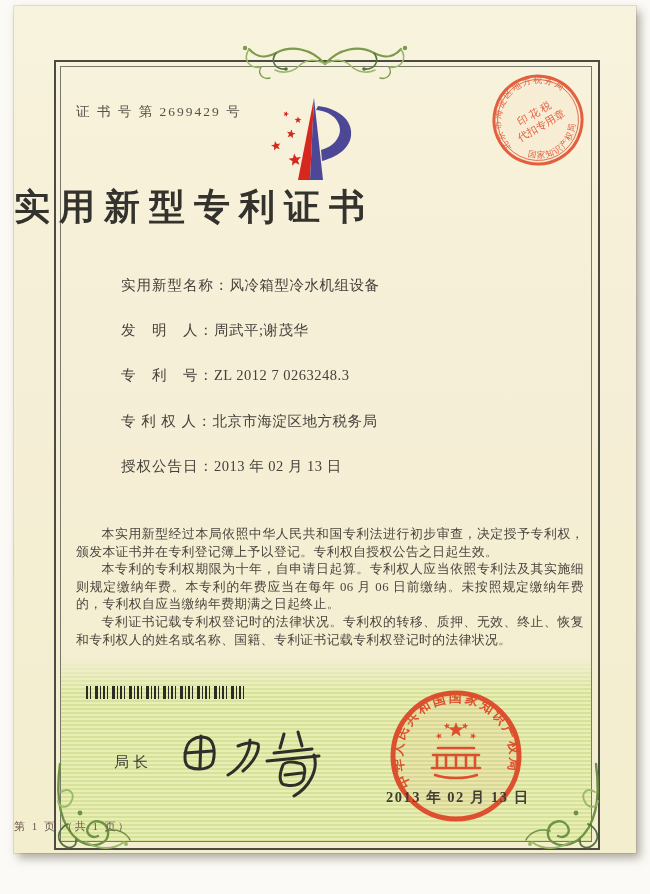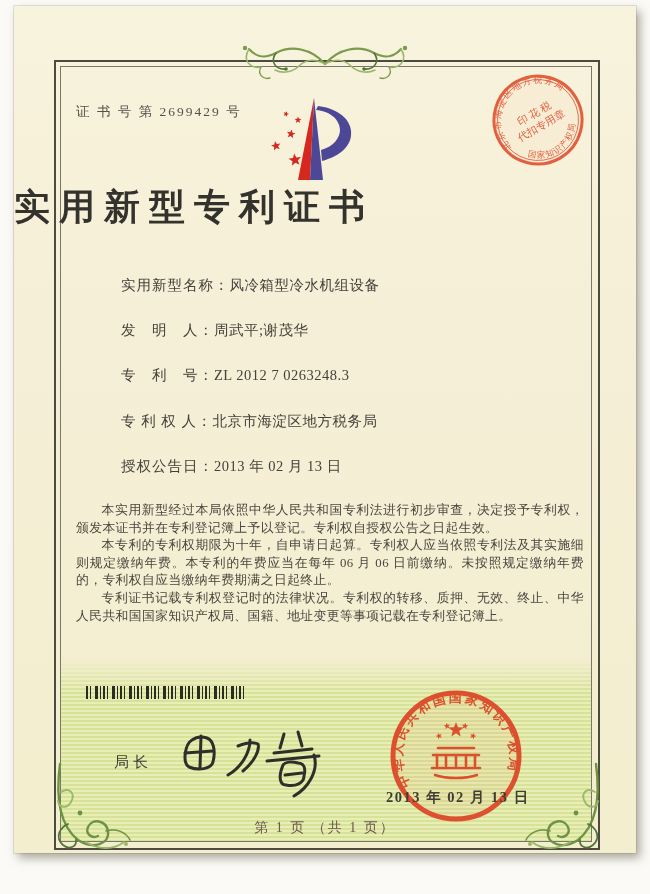--- a/index.html
+++ b/index.html
@@ -37,21 +37,21 @@
   }
   .title{
     position:absolute;left:0;top:177px;width:622px;
     font-size:36px;font-weight:bold;letter-spacing:9px;color:#33322d;margin:0;
   }
   .fields{position:absolute;left:62px;top:270px;width:500px;margin-left:45px;}
   .field-row{height:45.2px;font-size:14.5px;color:#44413a;white-space:pre;}
   .field-row .lbl{letter-spacing:1px;}
   .field-row .val{letter-spacing:.5px;}
   .paragraphs{
-    position:absolute;left:62px;top:496px;width:508px;
+    position:absolute;left:62px;top:520px;width:508px;
     font-size:12.8px;line-height:17.6px;color:#4a463e;text-align:justify;
   }
   .paragraphs p{margin:0;text-indent:2em;letter-spacing:.4px;}
   .barcode{
     position:absolute;left:72px;top:680px;width:158px;height:13px;
     background:repeating-linear-gradient(90deg,
       #2c2b26 0 2px, transparent 2px 4px,
       #2c2b26 4px 5px, transparent 5px 9px,
       #2c2b26 9px 12px, transparent 12px 14px,
       #2c2b26 14px 15px, transparent 15px 17px);
@@ -61,22 +61,22 @@
     font-size:15px;letter-spacing:4px;color:#3e3b34;
   }
   .sig-svg{position:absolute;left:148px;top:704px;}
   .sig-name-hidden{position:absolute;left:190px;top:735px;opacity:0;font-size:24px;}
   .seal-svg{position:absolute;left:374px;top:682px;}
   .seal-date{
     position:absolute;left:372px;top:782px;
     font-size:14.5px;letter-spacing:1.5px;color:#403d34;font-weight:bold;
   }
   .footer{
-    position:absolute;left:0;top:813px;width:622px;text-align:center;
-    font-size:14px;letter-spacing:2px;color:#6a594e;
+    position:absolute;left:0;top:813px;width:622px;
+    font-size:11px;letter-spacing:2px;color:#6a594e;
   }
   .logo-svg{position:absolute;left:238px;top:84px;}
   .stamp-svg{position:absolute;left:468px;top:58px;}
   .orn-top{position:absolute;left:201px;top:32px;}
   .orn-bl{position:absolute;left:32px;top:752px;}
   .orn-br{position:absolute;left:492px;top:752px;transform:scaleX(-1);}
   svg text{font-family:"Liberation Serif","DejaVu Serif",serif;}
 </style>
 </head>
 <body>
@@ -164,21 +164,21 @@
     <div class="field-row"><span class="lbl">实用新型名称：</span><span class="val">风冷箱型冷水机组设备</span></div>
     <div class="field-row"><span class="lbl">发　明　人：</span><span class="val">周武平;谢茂华</span></div>
     <div class="field-row"><span class="lbl">专　利　号：</span><span class="val">ZL 2012 7 0263248.3</span></div>
     <div class="field-row"><span class="lbl">专 利 权 人：</span><span class="val">北京市海淀区地方税务局</span></div>
     <div class="field-row"><span class="lbl">授权公告日：</span><span class="val">2013 年 02 月 13 日</span></div>
   </div>
 
   <div class="paragraphs">
     <p>本实用新型经过本局依照中华人民共和国专利法进行初步审查，决定授予专利权，颁发本证书并在专利登记簿上予以登记。专利权自授权公告之日起生效。</p>
     <p>本专利的专利权期限为十年，自申请日起算。专利权人应当依照专利法及其实施细则规定缴纳年费。本专利的年费应当在每年 06 月 06 日前缴纳。未按照规定缴纳年费的，专利权自应当缴纳年费期满之日起终止。</p>
-    <p>专利证书记载专利权登记时的法律状况。专利权的转移、质押、无效、终止、中华人民共和国国家知识产权局、国籍、地址变更等事项记载在专利登记簿上。</p>
+    <p>专利证书记载专利权登记时的法律状况。专利权的转移、质押、无效、终止、恢复和专利权人的姓名或名称、国籍、专利证书记载专利权登记时的法律状况。</p>
   </div>
 
   <div class="barcode"></div>
 
   <div class="sig-title">局长</div>
   <span class="sig-name-hidden">田力普</span>
   <svg class="sig-svg" width="196" height="92" viewBox="0 0 196 92">
     <g fill="none" stroke="#2f2e29" stroke-width="3" stroke-linecap="round" stroke-linejoin="round">
       <path d="M30,30 C23,34 20,53 27,57 C37,61 49,59 51,52 C54,40 51,30 45,28 C39,26 34,27 30,30 Z"></path>
       <path d="M39,26 L38,58"></path>

